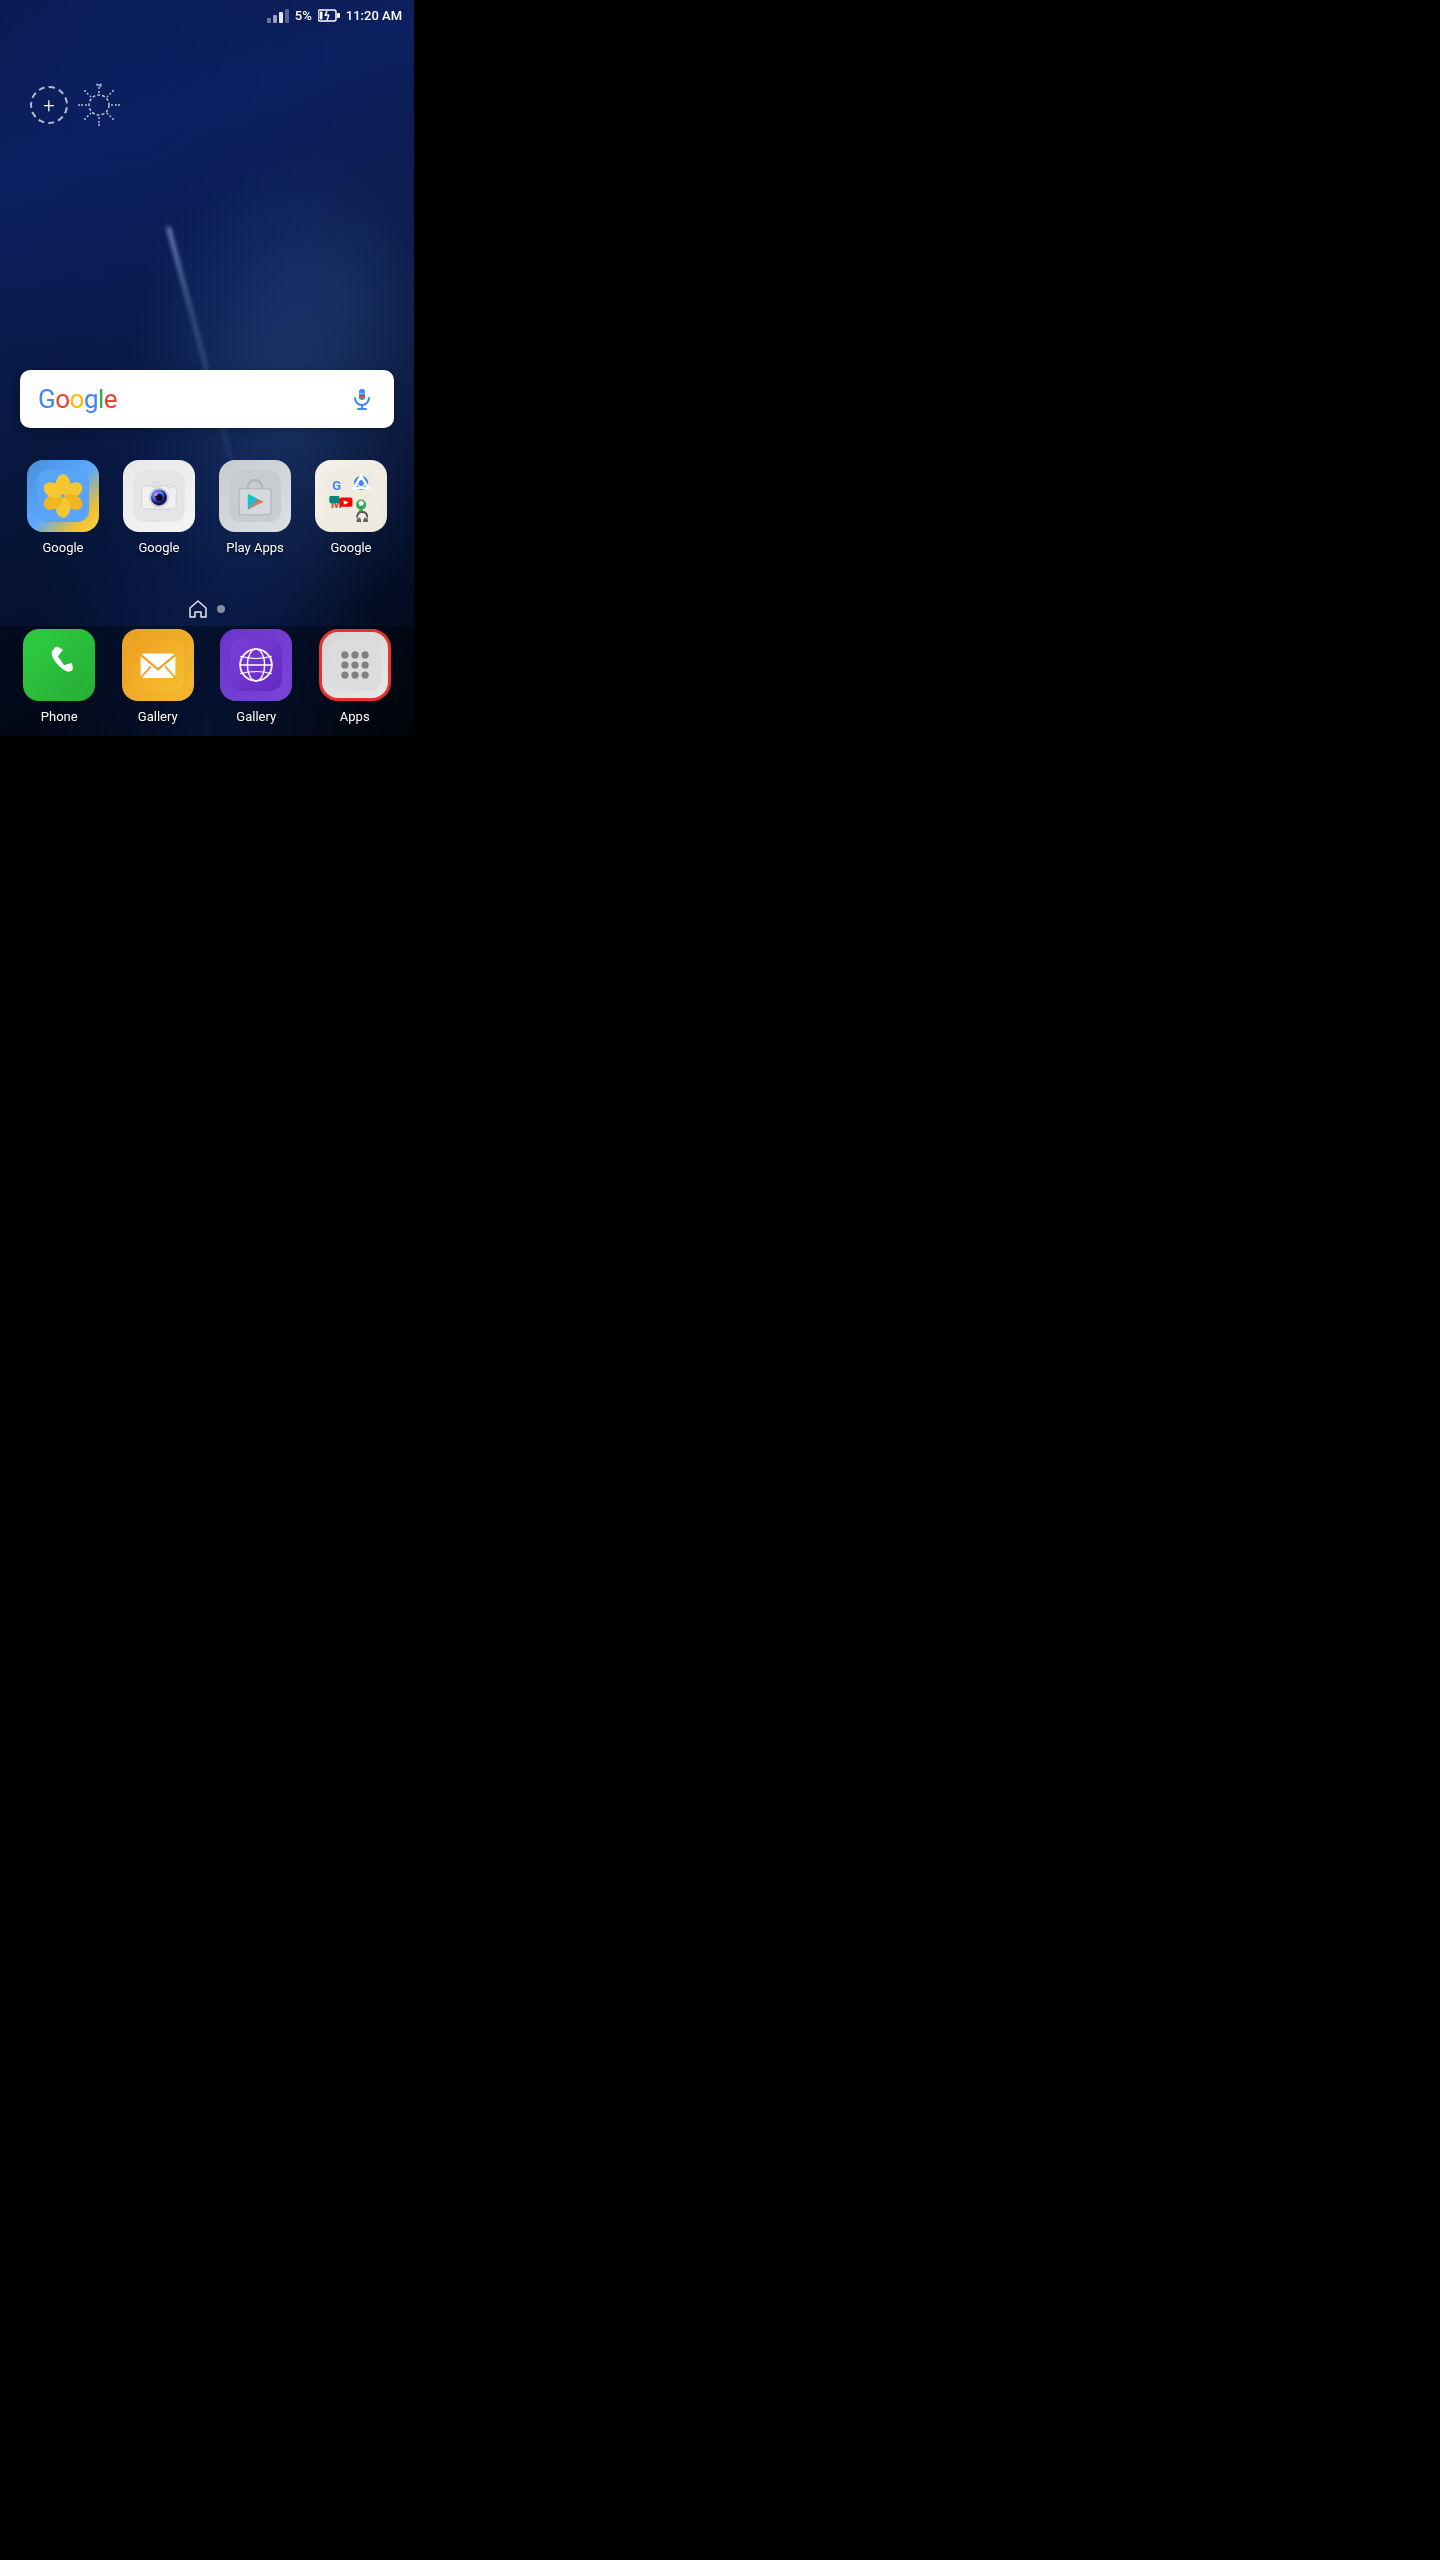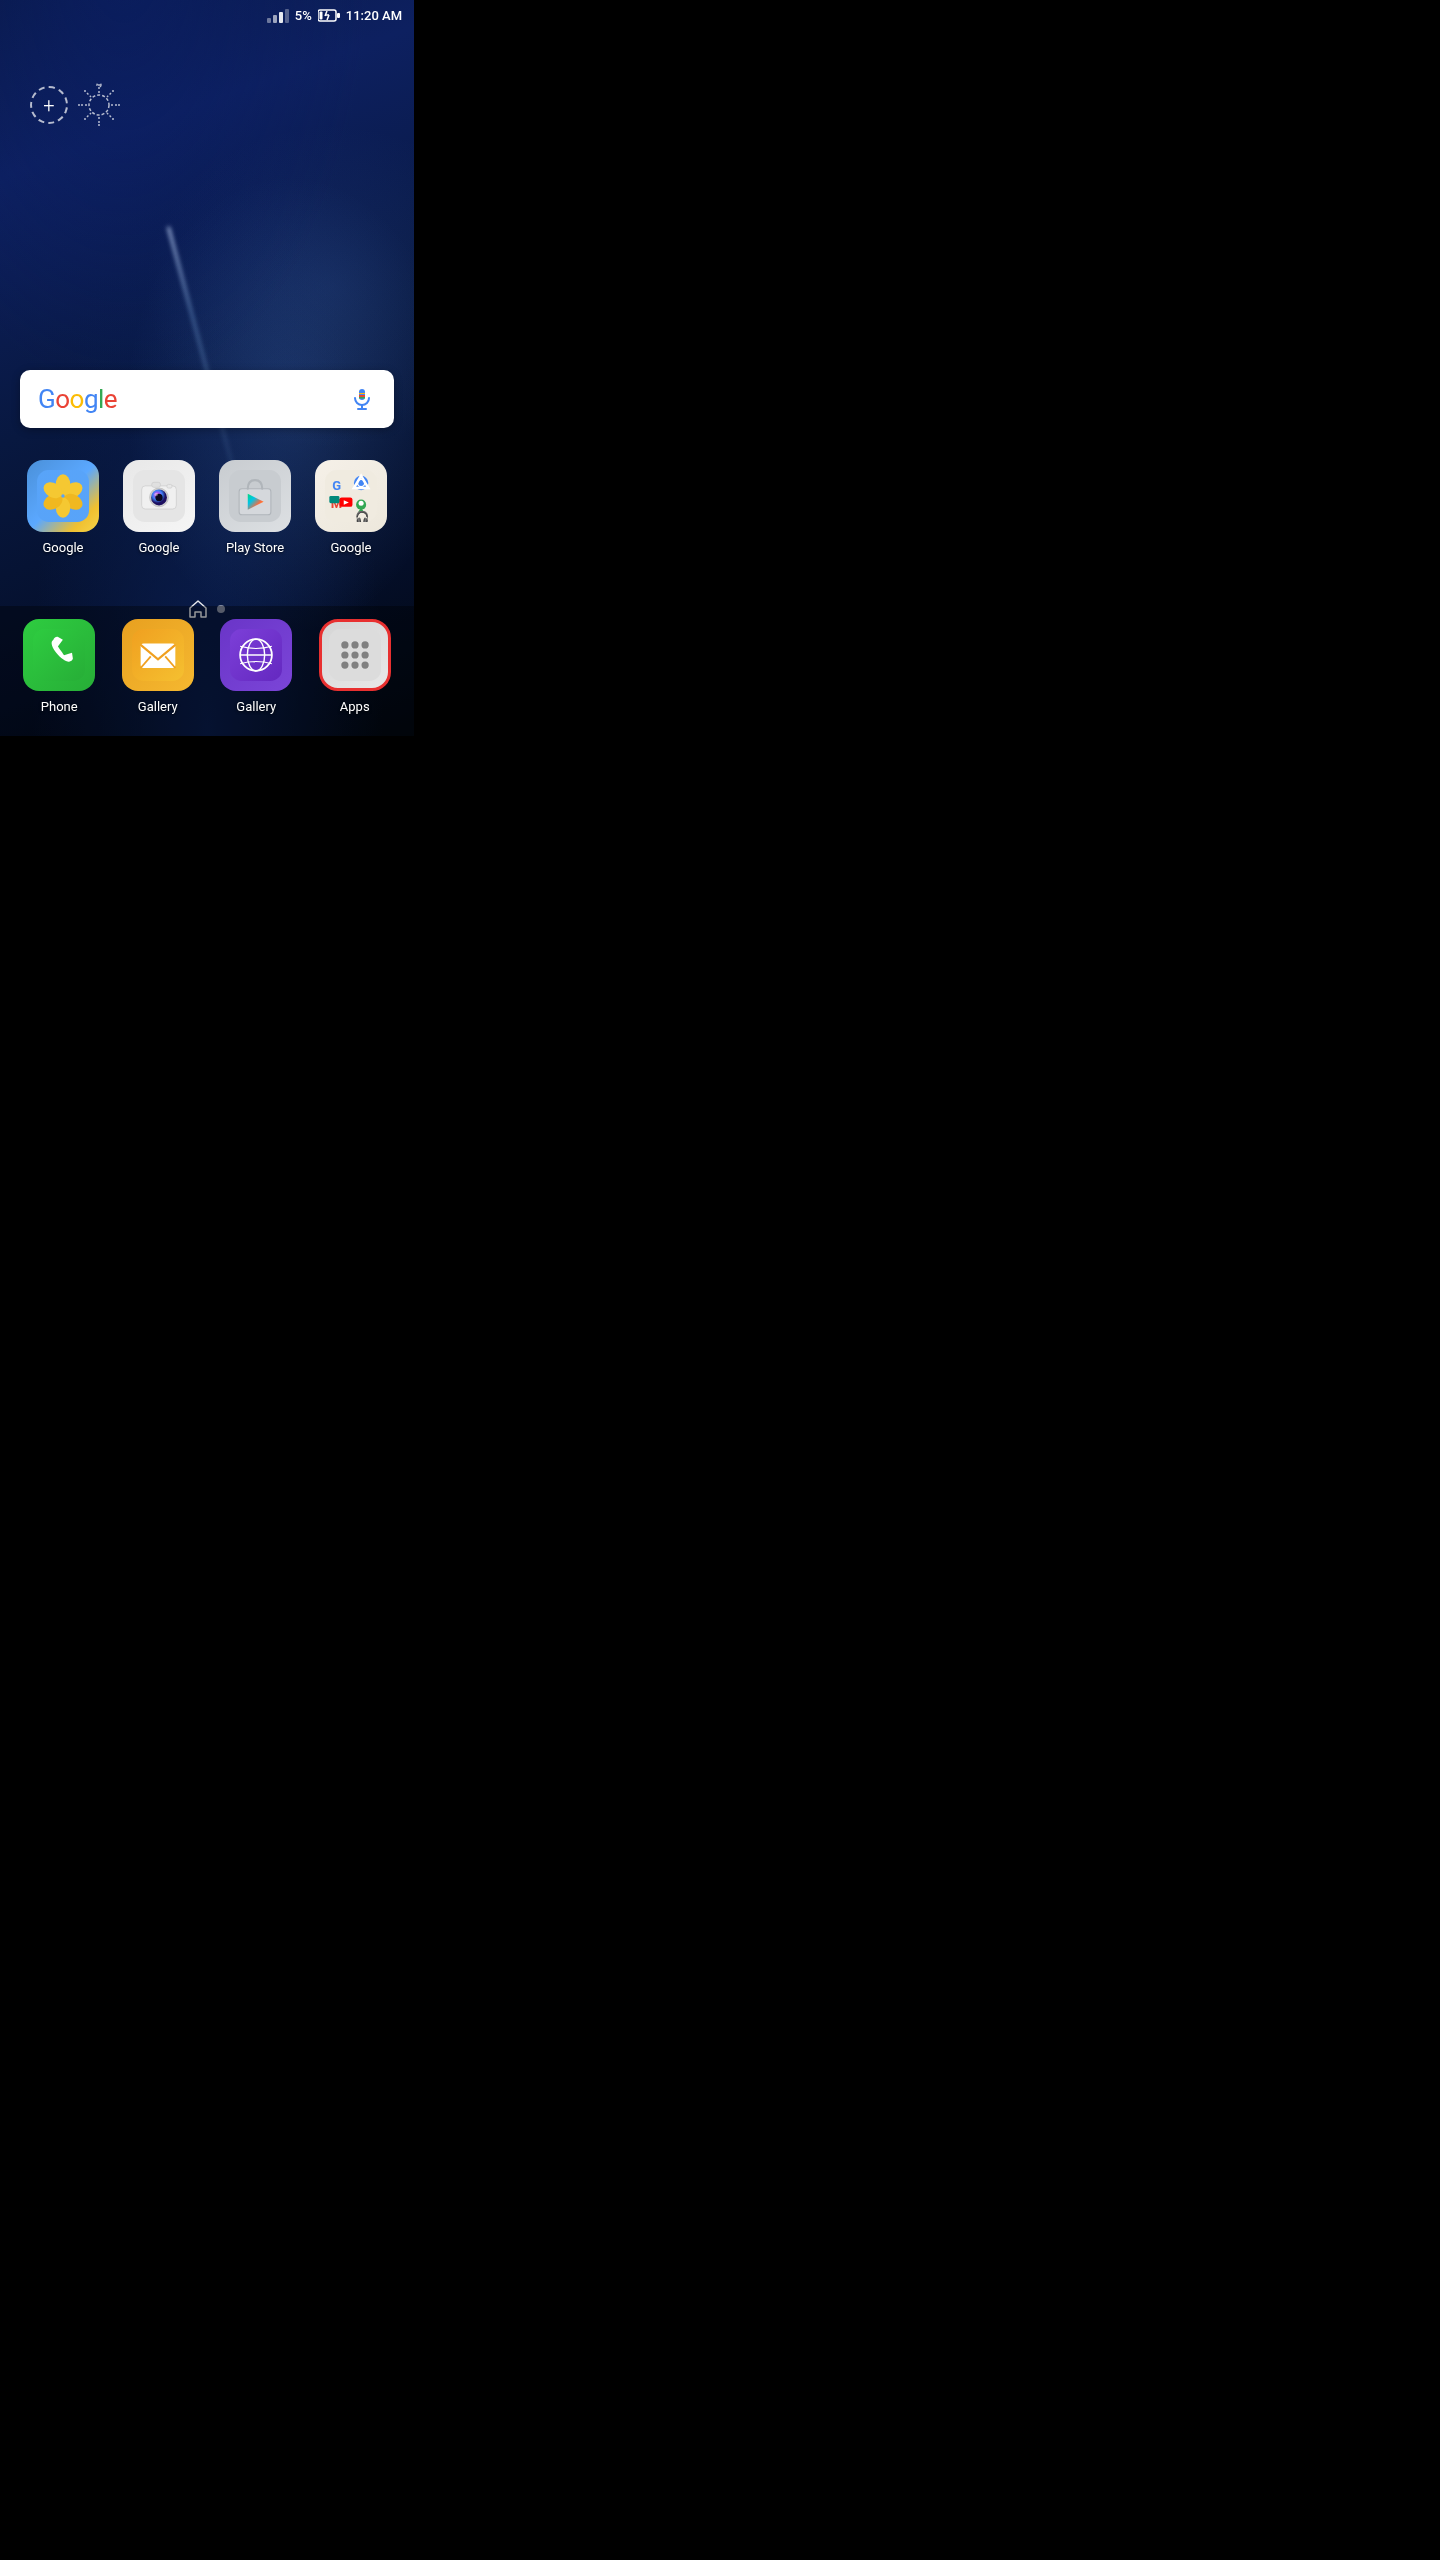--- a/index.html
+++ b/index.html
@@ -159,21 +159,21 @@
       text-align: center;
       text-shadow: 0 1px 3px rgba(0,0,0,0.8);
     }
 
     
     .dock {
       position: absolute;
       bottom: 0;
       left: 0;
       right: 0;
-      height: 130px;
+      height: 110px;
       background: rgba(0,0,0,0.35);
       display: grid;
       grid-template-columns: repeat(4, 1fr);
       align-items: center;
       padding: 0 10px 10px;
       z-index: 10;
     }
 
     
     .gallery-icon {
@@ -397,21 +397,21 @@
           <linearGradient id="playGrad" x1="0" y1="0" x2="1" y2="1">
             <stop offset="0%" stop-color="#00d97e"></stop>
             <stop offset="33%" stop-color="#00c4e8"></stop>
             <stop offset="66%" stop-color="#ff6a3c"></stop>
             <stop offset="100%" stop-color="#ffcc00"></stop>
           </linearGradient>
         </defs>
         <polygon points="26,33 26,55 48,44" fill="url(#playGrad)"></polygon>
       </svg>
     </div>
-    <span class="app-label">Play Store</span>
+    <span class="app-label">Play Apps</span>
   </div>
 
   <div class="app-item">
     <div class="app-icon google-folder-icon">
       <svg width="52" height="52" viewBox="0 0 72 72">
         <rect width="72" height="72" rx="16" fill="#f0ebe0"></rect>
 
         <text x="10" y="28" font-size="18" font-weight="bold" fill="#4285F4">G</text>
 
         <circle cx="50" cy="18" r="10" fill="#4285F4"></circle>

